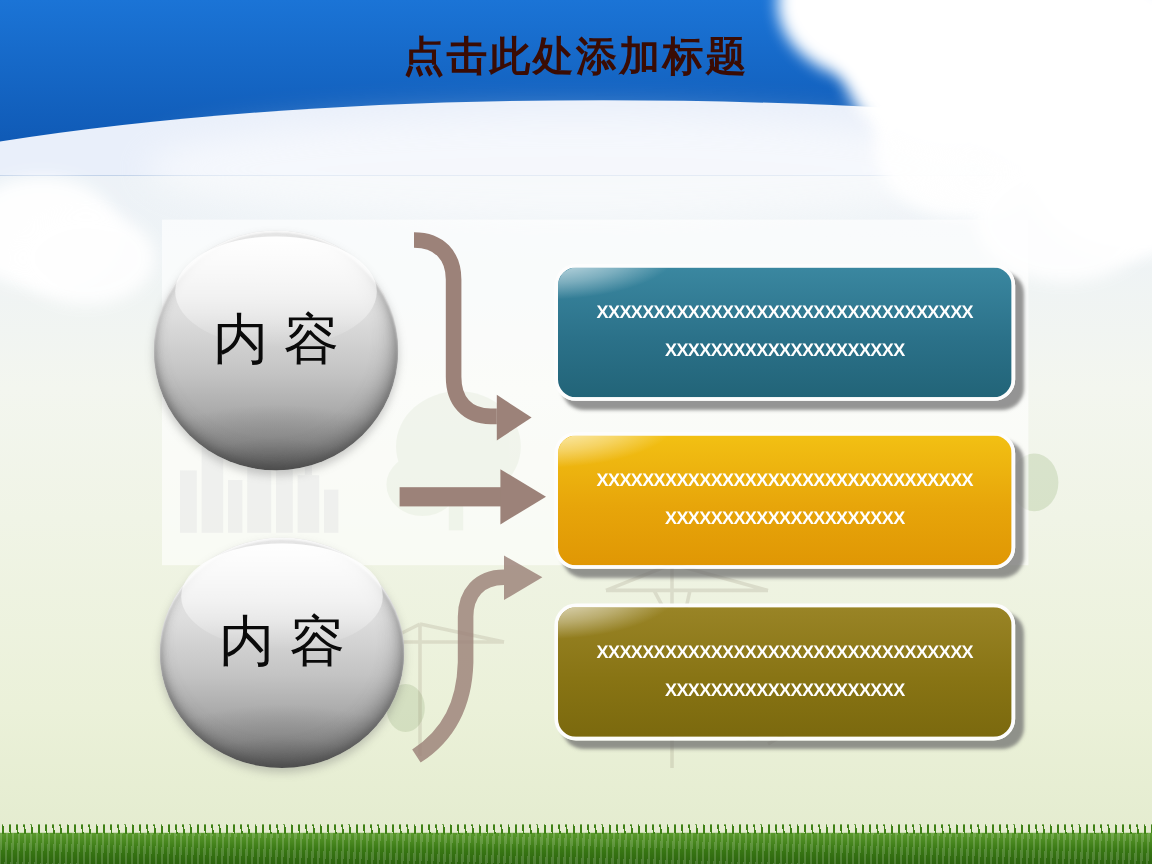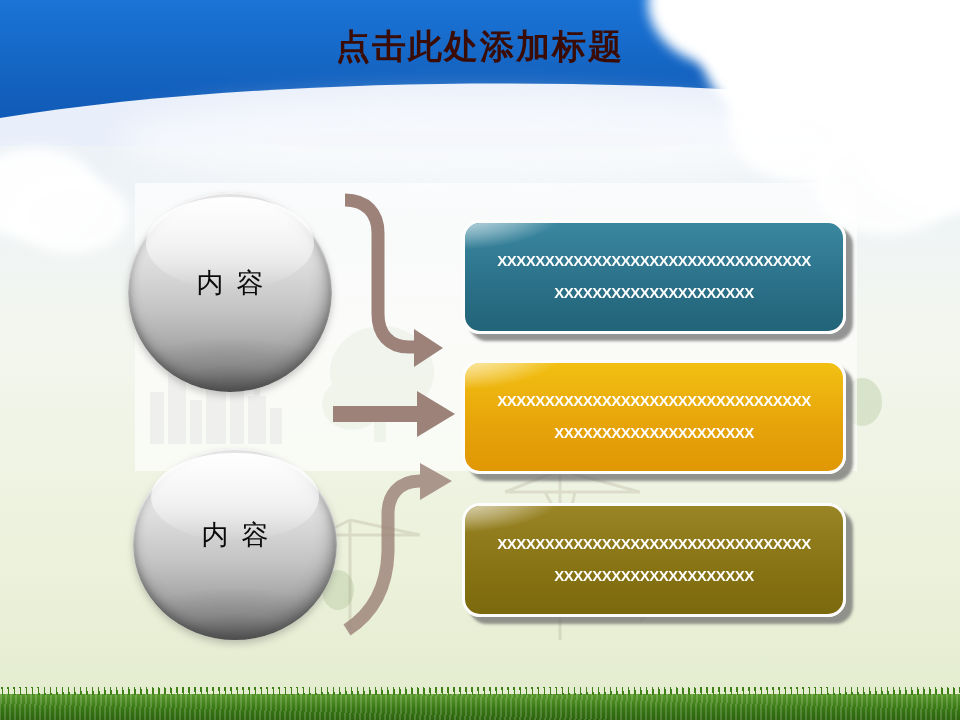--- a/index.html
+++ b/index.html
@@ -32,21 +32,21 @@
     background:
       radial-gradient(ellipse 100% 52% at 50% 110%,rgba(62,62,62,0.88) 0%,rgba(120,120,120,0.45) 45%,rgba(190,190,190,0) 72%),
       linear-gradient(180deg,#eeeeee 0%,#dedede 35%,#c3c3c3 60%,#9c9c9c 85%,#7f7f7f 100%);
     box-shadow:inset 0 2px 2px rgba(255,255,255,0.9),inset -5px -9px 16px rgba(80,80,80,0.45),
       inset 0 -3px 8px rgba(50,50,50,0.5),0 4px 7px rgba(110,110,110,0.35);}
   .sphere::before{content:"";position:absolute;left:9%;top:2.5%;width:82%;height:46%;border-radius:50%;
     background:linear-gradient(180deg,rgba(255,255,255,0.98) 0%,rgba(255,255,255,0.55) 55%,rgba(255,255,255,0) 100%);}
   .sphere-1{left:128px;top:192px;width:204px;height:200px;}
   .sphere-2{left:133px;top:448px;width:204px;height:192px;}
   .sphere-label{position:absolute;inset:0;display:flex;align-items:center;justify-content:center;
-    padding-bottom:18px;font-family:Liberation Mono, monospace;font-size:27px;color:#0a0a0a;
+    padding-bottom:18px;font-family:Liberation Mono, monospace;font-size:46px;color:#0a0a0a;
     letter-spacing:13px;text-indent:13px;}
 
   
   .info-box{position:absolute;left:462px;width:384px;height:114px;z-index:7;box-sizing:border-box;
     border:3px solid #fdfdfd;border-radius:18px;
     box-shadow:7px 7px 3px rgba(108,108,108,0.72);
     display:flex;flex-direction:column;align-items:center;justify-content:center;overflow:hidden;}
   .info-box::before{content:"";position:absolute;top:0;left:0;width:42%;height:62%;
     border-top-left-radius:15px;pointer-events:none;
     background:radial-gradient(ellipse 115% 100% at -8% -22%,rgba(255,255,255,0.92) 0%,rgba(255,255,255,0.34) 42%,rgba(255,255,255,0) 62%);}

